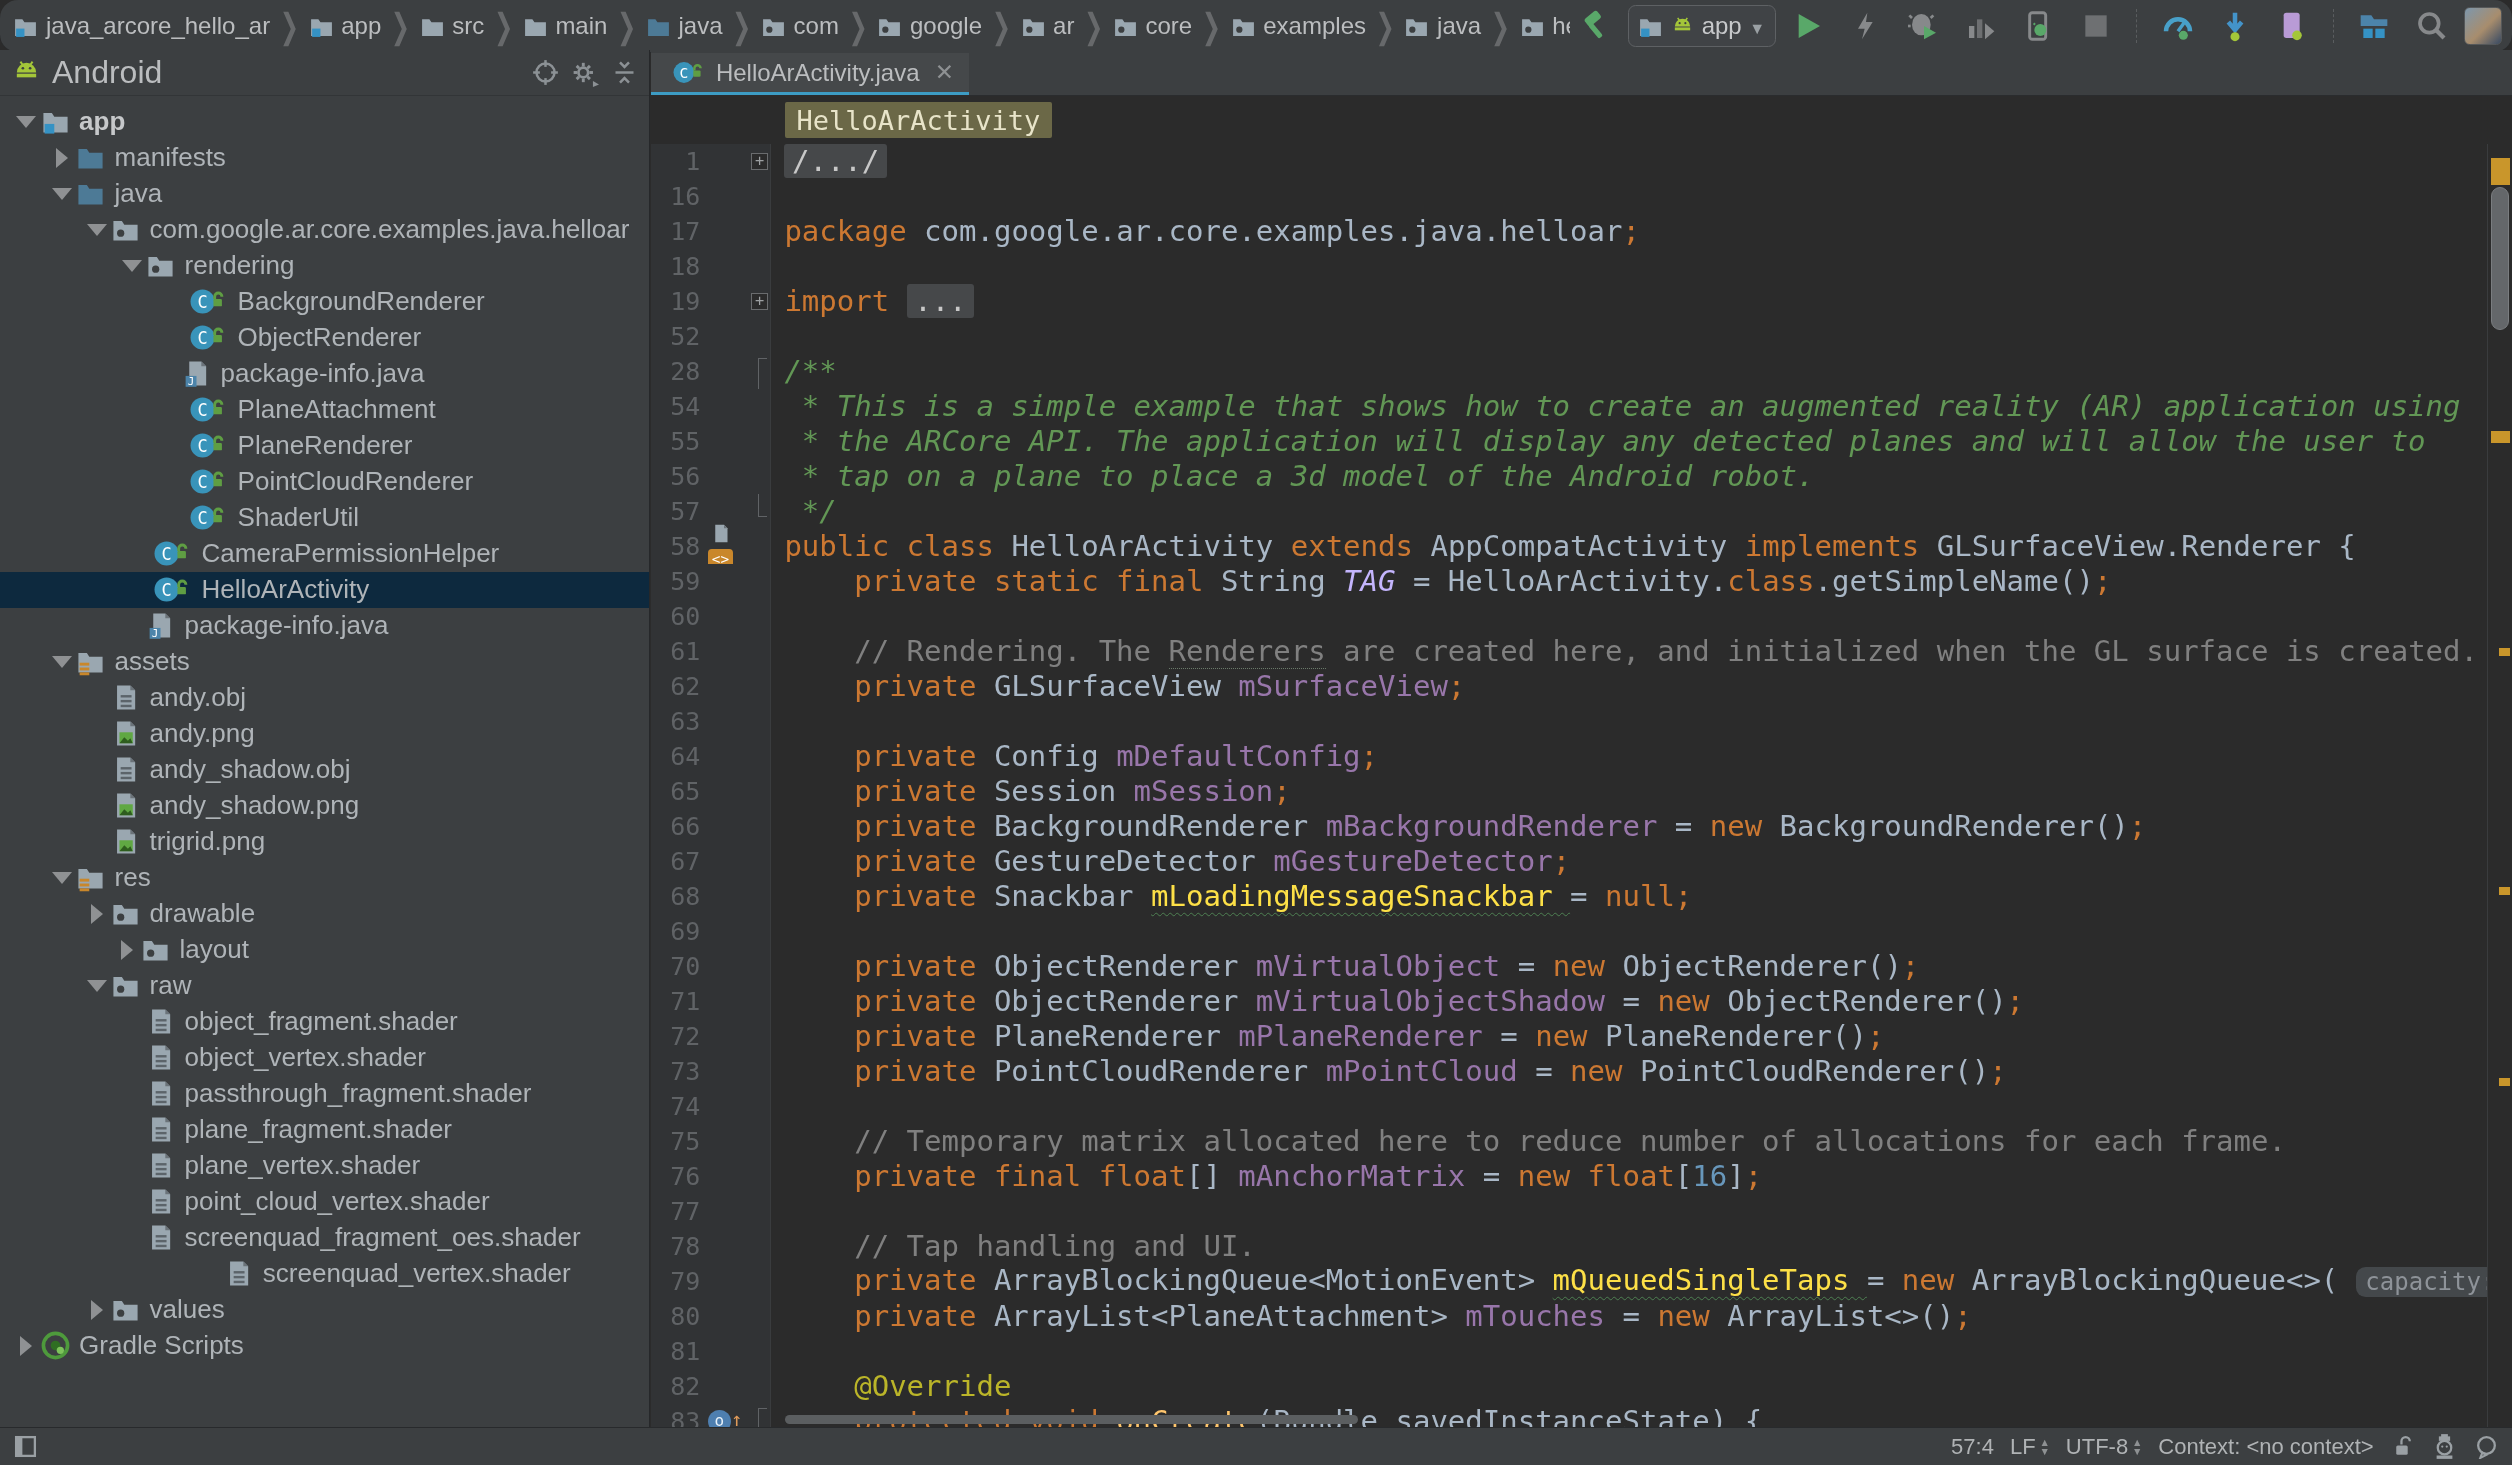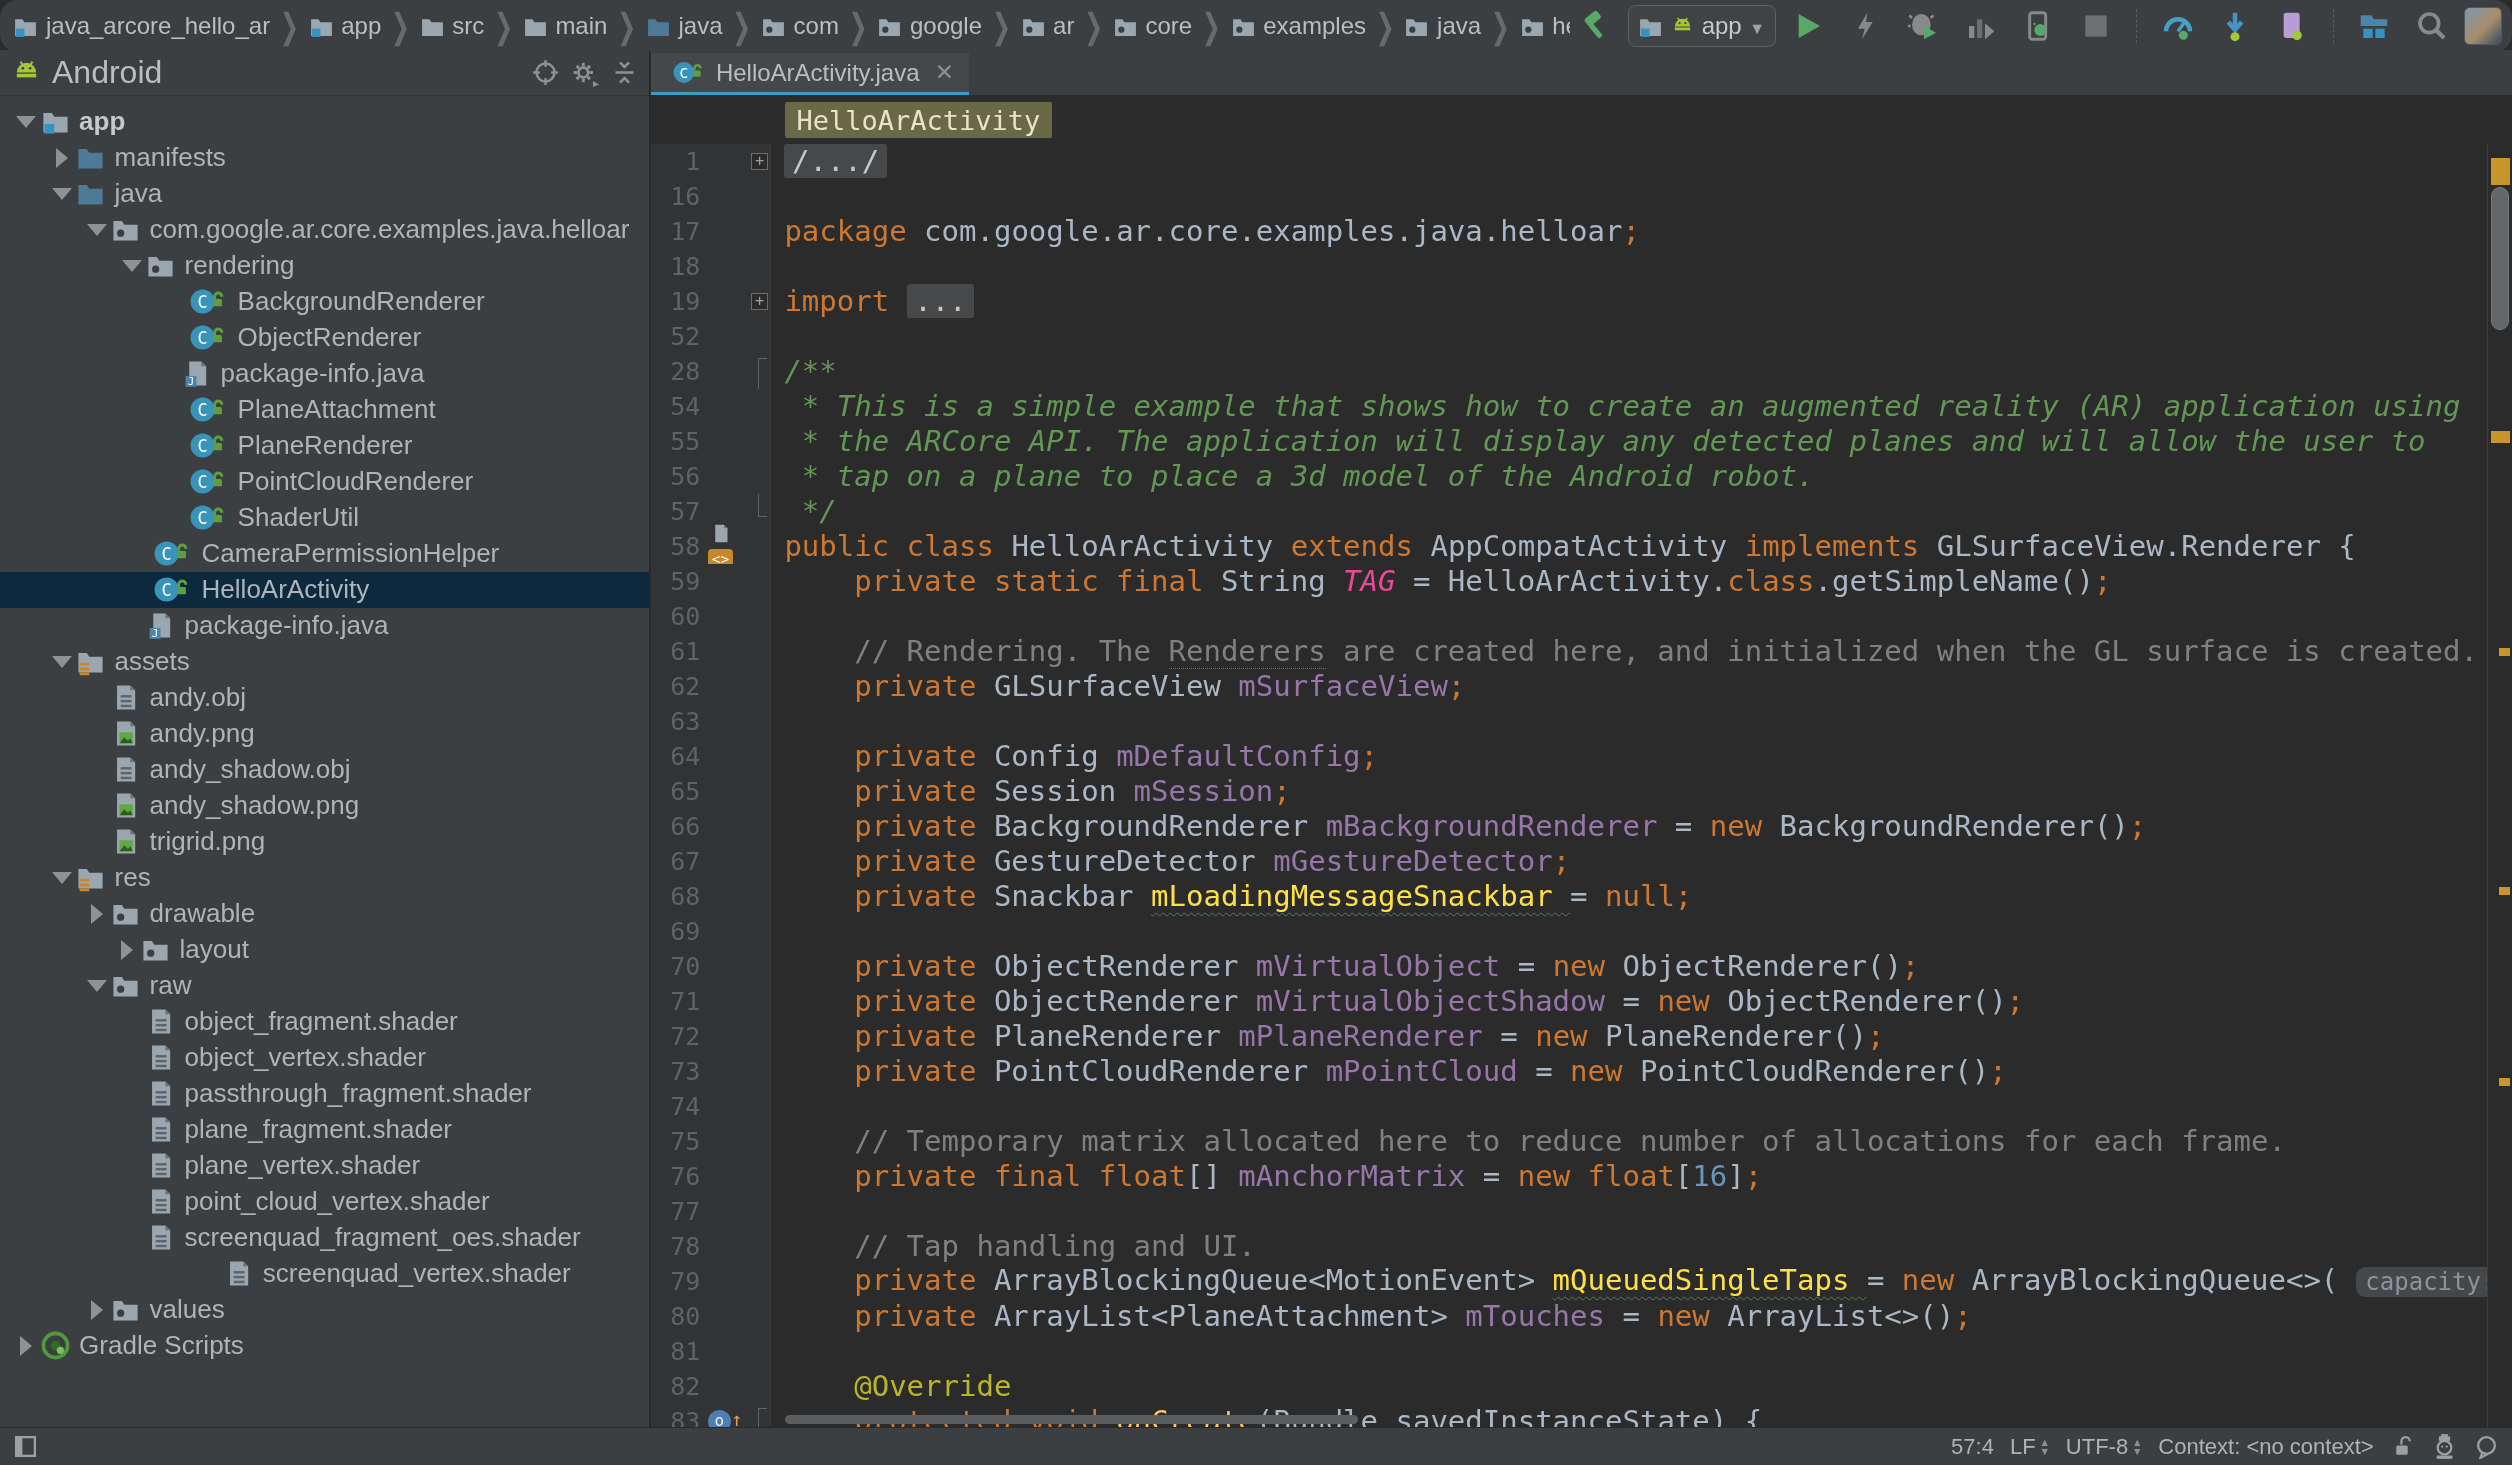--- a/index.html
+++ b/index.html
@@ -53,21 +53,21 @@
 
   #code-area { position:absolute; top:94px; left:0; right:25px; bottom:0; overflow:hidden; }
   .cline { display:flex; height:35px; align-items:center; }
   .gnum { width:55px; flex:0 0 55px; text-align:right; color:#606366; font-family:"DejaVu Sans Mono",monospace;
           font-size:25px; background:#313335; height:100%; display:flex; align-items:center; justify-content:flex-end; padding-right:5.7px; }
   .gico { width:44px; flex:0 0 44px; background:#313335; height:100%; position:relative; }
   .gfold { width:21px; flex:0 0 21px; background:#313335; height:100%; border-right:1px solid #3a3c3e;
            position:relative; }
   .codetxt { font-family:"DejaVu Sans Mono", monospace; font-size:29px; white-space:pre; padding-left:13.4px;
              line-height:35px; }
-  .tk-k{color:#cc7832} .tk-t{color:#a9b7c6} .tk-f{color:#9876aa} .tk-sf{color:#ec4899;font-style:italic}
+  .tk-k{color:#cc7832} .tk-t{color:#a9b7c6} .tk-f{color:#9876aa} .tk-sf{color:#c4b5fd;font-style:italic}
   .tk-d{color:#629755;font-style:italic} .tk-c{color:#808080} .tk-a{color:#bbb529} .tk-m{color:#ffc66d}
   .tk-n{color:#6897bb}
   .tk-F{background:#46484a;color:#c8c8c8;border-radius:2.9px;padding:0 7.6px}
   .tk-h{background:#44484b;color:#8e9399;border-radius:9.6px;padding:1px 9.6px;font-size:24px}
   .tk-fw{color:#fde047;text-decoration:underline wavy #4e8052 1px;text-underline-offset:5.7px}
   .tk-cu{color:#808080;border-bottom:1.9px dotted #6a7a6a}
   .fplus { position:absolute; left:1px; top:8.6px; width:17px; height:17px; border:1px solid #6a6c6e;
            background:#2b2b2b; color:#9da0a2; font-size:15.3px; line-height:15.3px; text-align:center;
            font-family:"DejaVu Sans Mono",monospace; }
   .ftop { position:absolute; left:7.6px; top:3.8px; bottom:0; width:9.6px; border-left:1.9px solid #606366;

